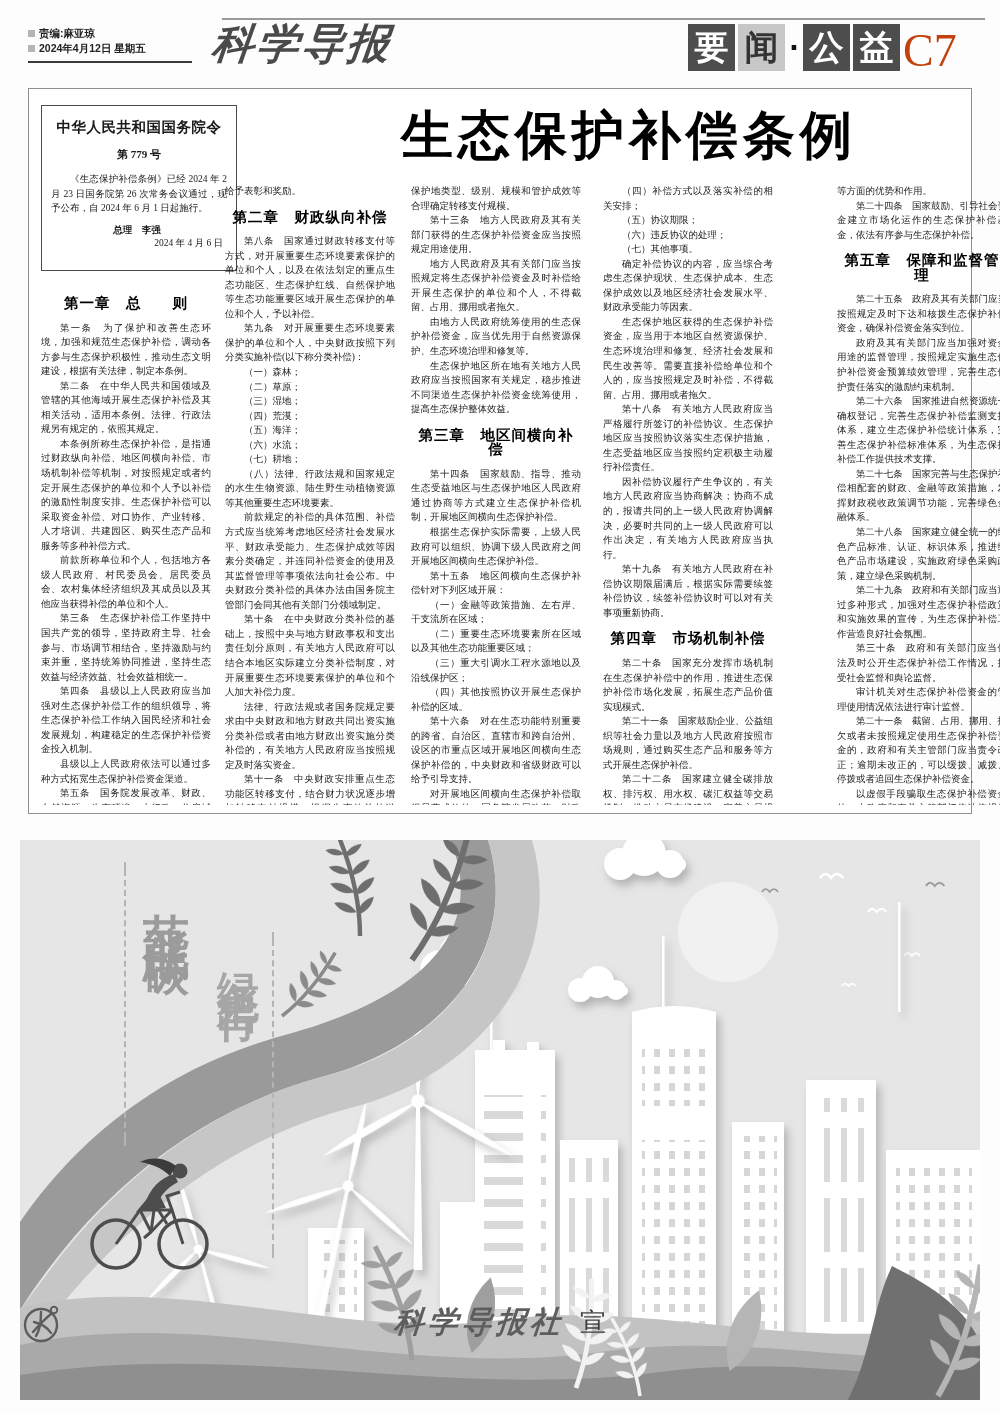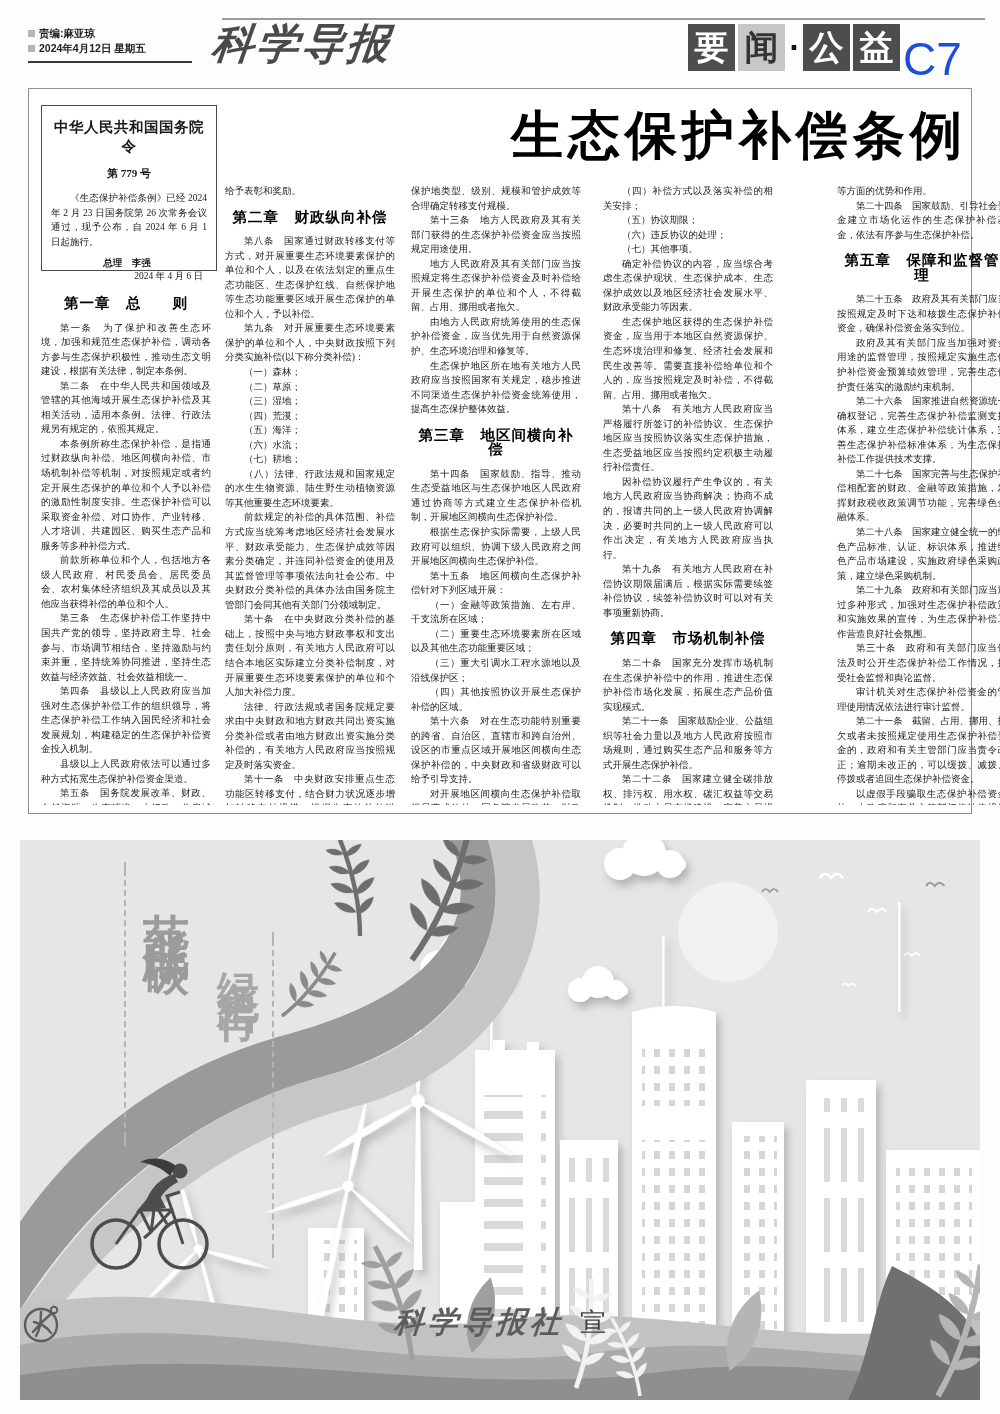--- a/index.html
+++ b/index.html
@@ -14,28 +14,28 @@
   .masthead { position:absolute; left:212px; top:16px; font-size:42px; font-style:italic; font-weight:bold;
               color:#4a4a4a; letter-spacing:3px; transform:skewX(-6deg); font-family:"DejaVu Serif","Liberation Serif",serif; }
   .top-rule { position:absolute; left:222px; top:18px; width:763px; height:2px; background:#9a9a9a; }
   .section-tags { position:absolute; left:688px; top:24px; display:flex; align-items:center; gap:3px;
                   font-family:"DejaVu Sans","Liberation Sans",sans-serif; }
   .tag { width:47px; height:47px; display:flex; align-items:center; justify-content:center;
          font-size:34px; font-weight:900; }
   .tag.dark { background:#4d4d4d; color:#fff; }
   .tag.light { background:#c7c7c7; color:#333; }
   .tag-dot { font-size:26px; font-weight:900; color:#111; margin:0 1px; }
-  .page-no { position:absolute; left:903px; top:32px; font-size:46px; font-family:Liberation Sans, sans-serif; color:#1d4ed8; }
+  .page-no { position:absolute; left:903px; top:24px; font-size:46px; font-family:Liberation Serif, serif; color:#c2410c; }
 
   
   .main-box { position:absolute; left:28px; top:88px; width:944px; height:726px; border:1px solid #8f8f8f; background:#fff; }
-  .headline { position:absolute; left:372px; top:12px; width:566px; text-align:right; font-size:52px; font-weight:900;
+  .headline { position:absolute; left:372px; top:12px; width:566px; text-align:left; font-size:52px; font-weight:900;
               letter-spacing:5px; color:#000; font-family:"DejaVu Sans","Liberation Sans",sans-serif; }
 
-  .decree-box { position:absolute; left:12px; top:16px; width:176px; height:166px; border:1px solid #4a4a4a; padding:12px 9px 0 9px; }
+  .decree-box { position:absolute; left:12px; top:16px; width:196px; height:166px; border:1px solid #4a4a4a; padding:12px 9px 0 9px; }
   .decree-title { text-align:center; font-size:14.5px; font-weight:900; letter-spacing:.5px;
                   font-family:"DejaVu Sans","Liberation Sans",sans-serif; }
   .decree-no { text-align:center; font-size:11px; font-weight:bold; margin-top:10px; }
   .decree-body { margin-top:10px; font-size:9.5px; line-height:14.5px; text-align:justify; text-indent:2em; word-break:break-all; }
   .decree-signer { margin-top:8px; text-align:center; font-size:9.5px; font-weight:bold; padding-right:4px; }
   .decree-date { text-align:right; font-size:9.5px; padding-right:4px; }
 
   .col { position:absolute; width:170px; overflow:hidden; font-size:9.5px; line-height:14.55px;
          text-align:justify; word-break:break-all; }
   .col-0 { left:12px;  top:196px; height:520px; }

